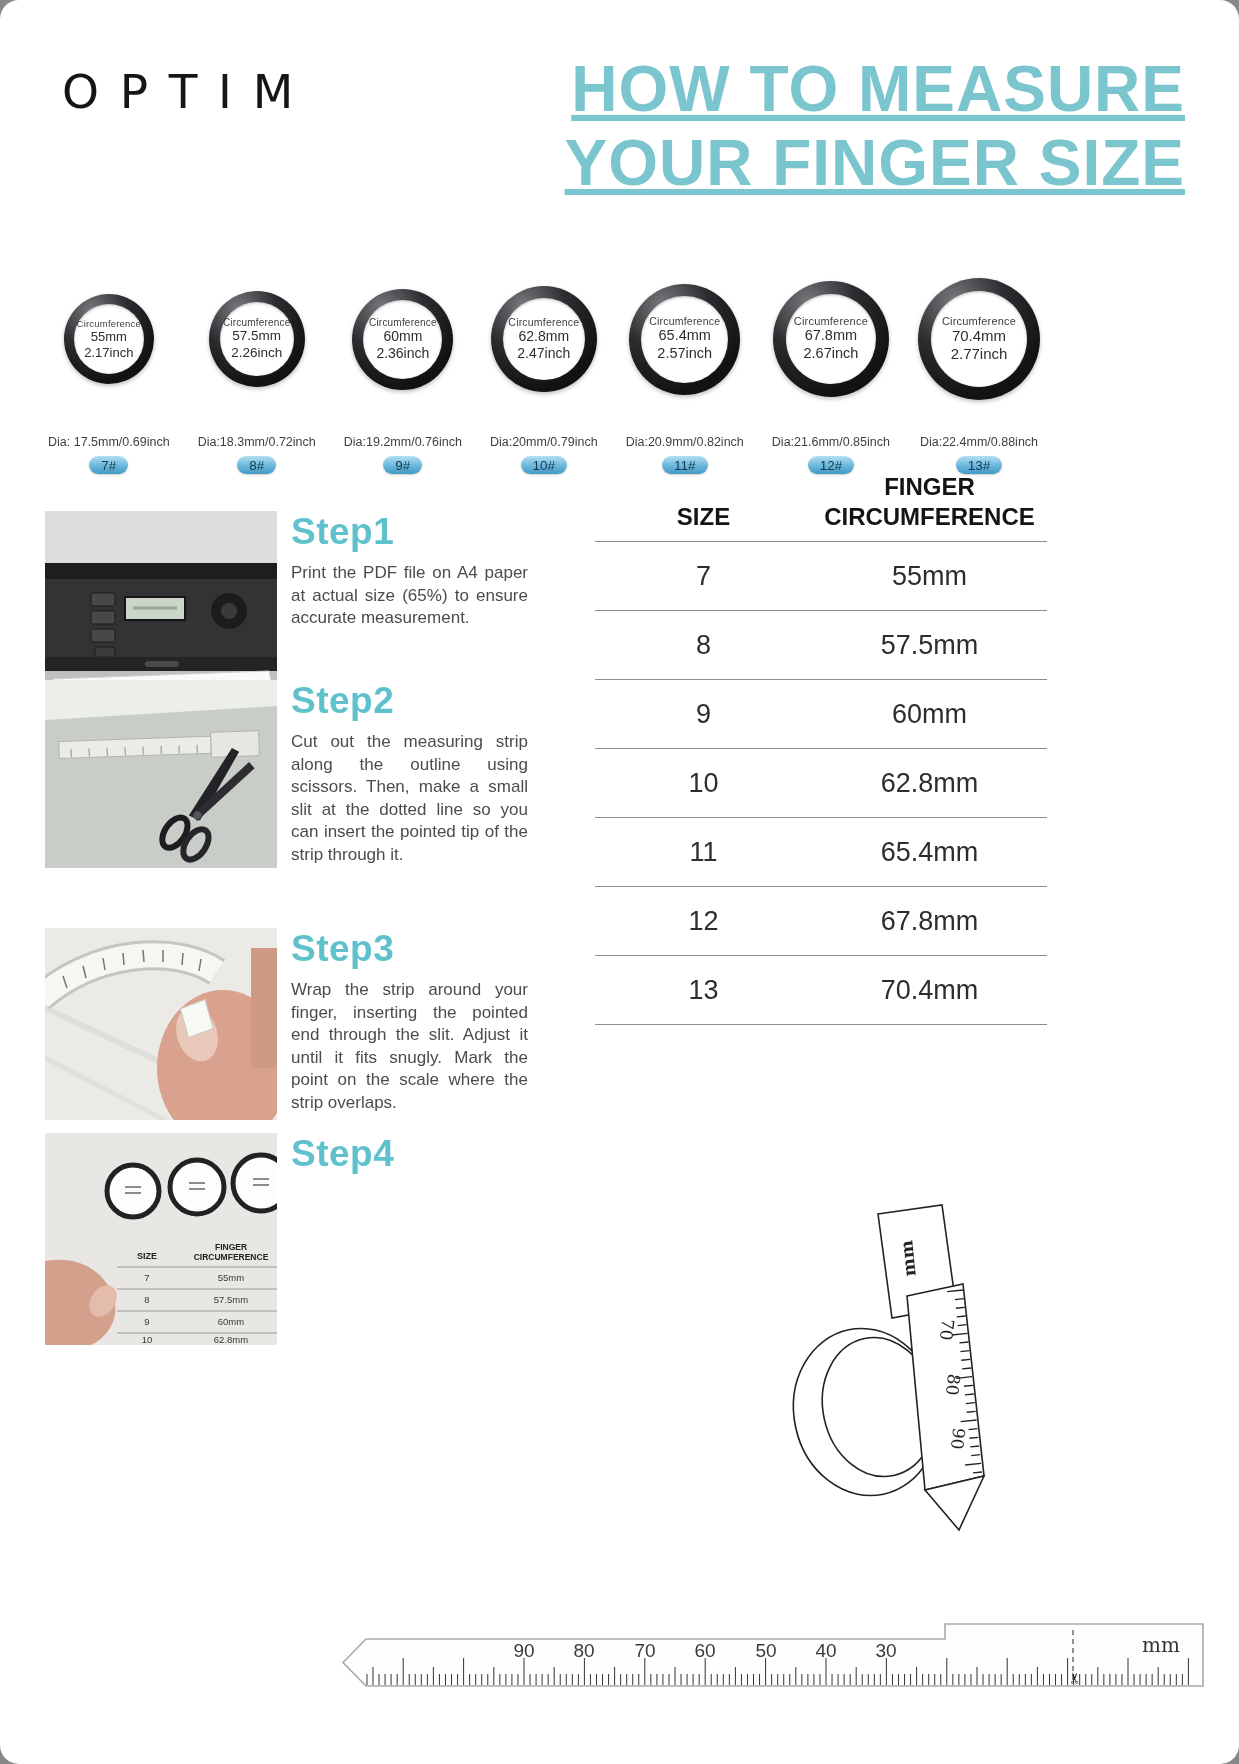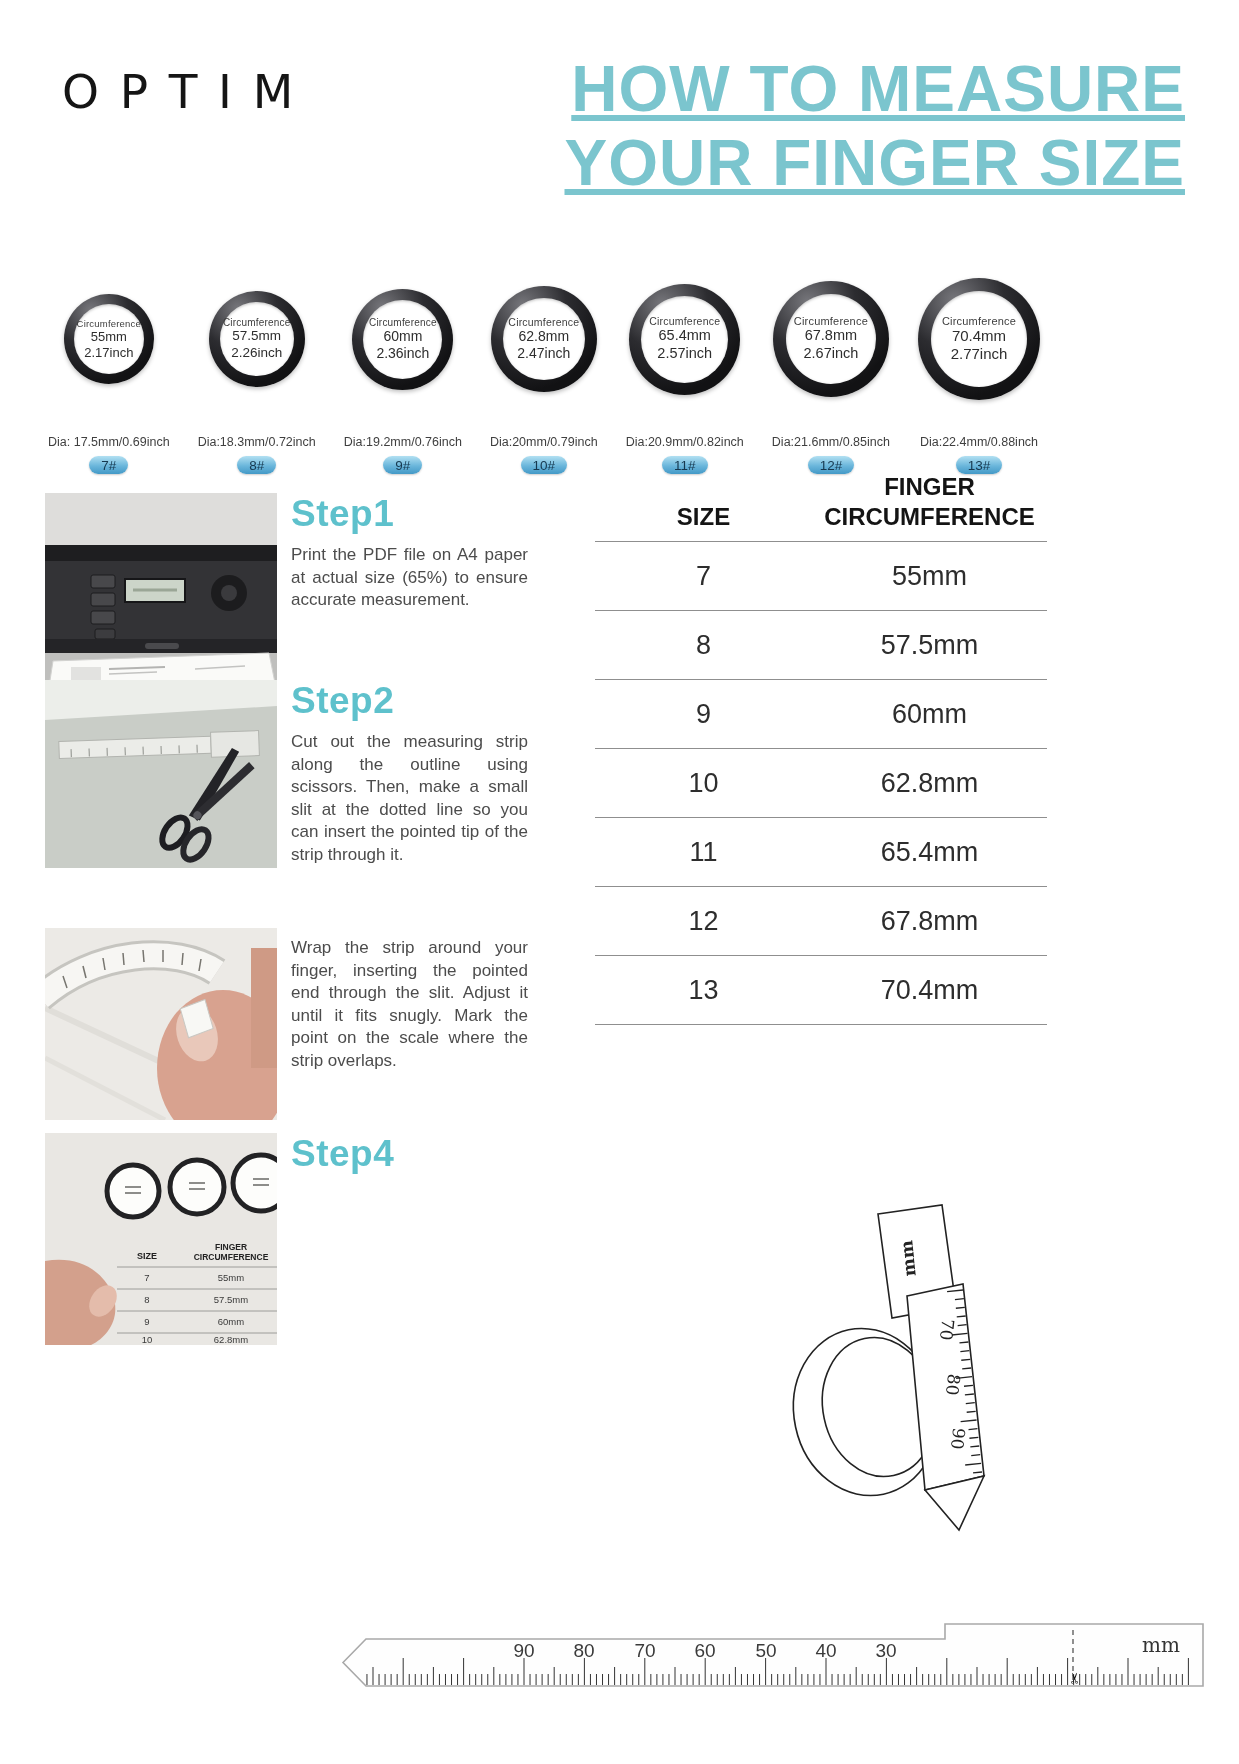--- a/index.html
+++ b/index.html
@@ -1,17 +1,17 @@
 <!DOCTYPE html>
 <html><head>
 <meta charset="utf-8">
 <style>
   * { margin:0; padding:0; box-sizing:border-box; }
   body { background:#888; font-family:"Liberation Sans","DejaVu Sans",sans-serif; }
-  .page { position:relative; width:1239px; height:1764px; background:#ffffff; margin:0 auto; overflow:hidden; }
+  .page { position:relative; width:1239px; height:1764px; background:#ffffff; margin:0 auto; overflow:hidden;border-radius:19px; }
 
   
   .logo { position:absolute; left:62px; top:64px; font-size:47px; font-weight:400;
           letter-spacing:0.44em; color:#151515; font-family:"DejaVu Sans",sans-serif; }
   .title { position:absolute; right:54px; top:52px; text-align:right; color:#7bc5ce;
            font-weight:800; font-size:64px; line-height:74px; letter-spacing:1px;text-decoration:underline; }
 
   
   .rings-row { position:absolute; left:48px; top:268px; width:992px; display:flex;
                justify-content:space-between; }
@@ -160,21 +160,21 @@
           <div class="rt-mm">70.4mm</div>
           <div class="rt-inch">2.77inch</div>
         </div>
           </div>
         </div>
       <div class="dia">Dia:22.4mm/0.88inch</div>
       <div class="badge">13#</div>
     </div>
   </div>
 
-  <div class="step" style="top:493px">
+  <div class="step" style="top:511px">
     <div class="step-photo" style="height:207px">
       <svg width="232" height="207" viewBox="0 0 232 207">
         <rect width="232" height="207" fill="#d6d6d4"></rect>
         <rect width="232" height="55" fill="#dedddb"></rect>
         <rect y="52" width="232" height="18" fill="#1e1e20"></rect>
         <rect y="68" width="232" height="80" fill="#333336"></rect>
         <rect x="46" y="82" width="24" height="13" rx="2" fill="#48484b" stroke="#1d1d1f"></rect>
         <rect x="46" y="100" width="24" height="13" rx="2" fill="#48484b" stroke="#1d1d1f"></rect>
         <rect x="46" y="118" width="24" height="13" rx="2" fill="#48484b" stroke="#1d1d1f"></rect>
         <rect x="50" y="136" width="20" height="10" rx="2" fill="#3c3c3f" stroke="#1d1d1f"></rect>
@@ -249,20 +249,21 @@
           <line x1="138" y1="25" x2="137" y2="37"></line>
             <line x1="156" y1="31" x2="154" y2="43"></line>
         </g>
         <ellipse cx="178" cy="140" rx="66" ry="78" fill="#d8a28f"></ellipse>
         <rect x="206" y="20" width="30" height="120" fill="#cf9a85"></rect>
         <ellipse transform="rotate(-18 152 106)" cx="152" cy="106" rx="20" ry="28" fill="#e9c8ba"></ellipse>
         <polygon transform="rotate(-12 150 92)" points="138,78 164,74 166,104 140,108" fill="#f8f8f5" stroke="#c9c8c3"></polygon>
       </svg>
     </div>
     <div class="step-body">
+      <div class="step-title">Step3</div>
       <div class="step-text">Wrap the strip around your finger, inserting the pointed end through the slit. Adjust it until it fits snugly. Mark the point on the scale where the strip overlaps.</div>
     </div>
   </div>
 
   <div class="step" style="top:1133px">
     <div class="step-photo" style="height:212px">
       <svg width="232" height="212" viewBox="0 0 232 212">
         <rect width="232" height="212" fill="#e9e7e3"></rect>
         <circle cx="88" cy="58" r="26" fill="#fdfdfb" stroke="#222224" stroke-width="5"></circle>
         <circle cx="152" cy="54" r="27" fill="#fdfdfb" stroke="#222224" stroke-width="5"></circle>

